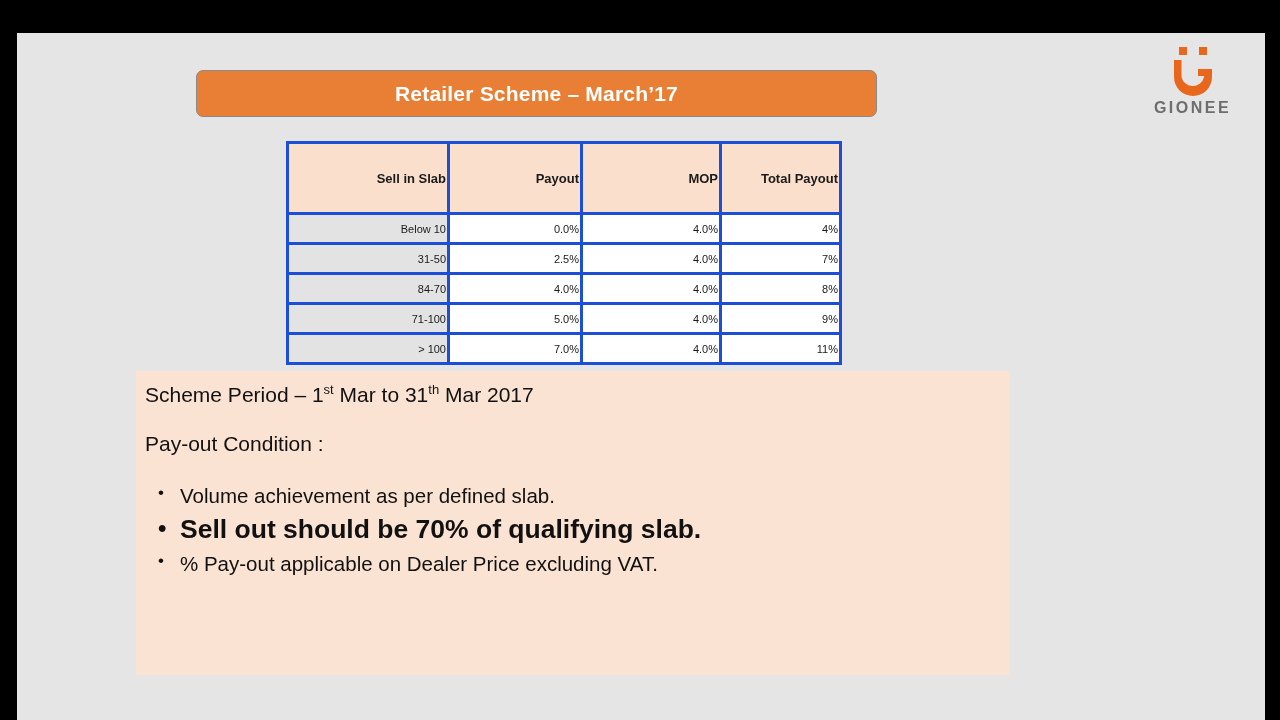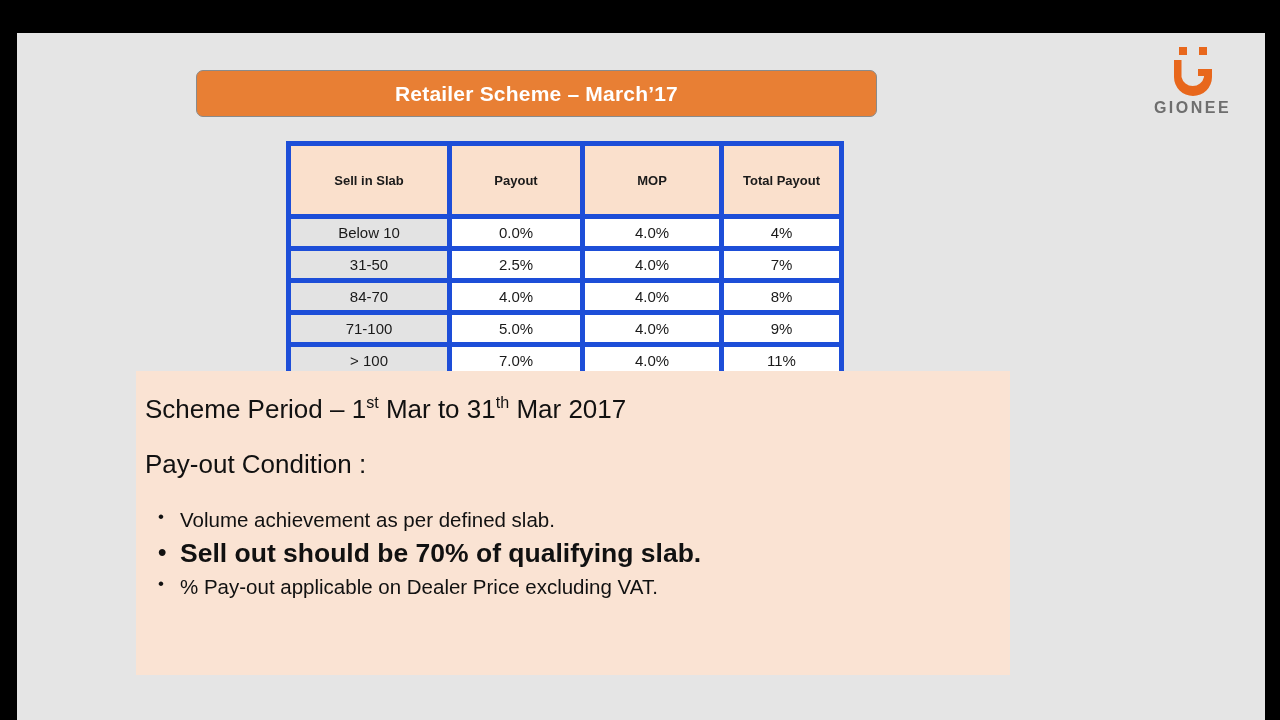--- a/index.html
+++ b/index.html
@@ -70,35 +70,35 @@
 
   
   #slab-table {
     position: absolute;
     left: 269px;
     top: 108px;
     border-collapse: collapse;
     table-layout: fixed;
   }
   #slab-table th, #slab-table td {
-    border: 5px solid #1d4ed8;
-    text-align: center;
+    border: 3px solid #1d4ed8;
+    text-align: right;
     color: #1a1a1a;
     margin-top: 41px;
   }
   #slab-table thead th {
     background: #FAE0CC;
     height: 66px;
     font-size: 13px;
     font-weight: bold;
     vertical-align: middle;
   }
   #slab-table tbody td {
     height: 25px;
-    font-size: 15px;
+    font-size: 11px;
     background: #ffffff;
     font-weight: normal;
   }
   #slab-table tbody td.slab-cell {
     background: #E3E3E3;
   }
   .col-slab   { width: 161px; }
   .col-payout { width: 133px; }
   .col-mop    { width: 139px; }
   .col-total  { width: 120px; }
@@ -109,23 +109,23 @@
     left: 119px;
     top: 338px;
     width: 874px;
     height: 304px;
     background: #FAE3D3;
     box-sizing: border-box;
     padding: 12px 0 0 9px;
     color: #111111;
   }
   .cond-line {
-    font-size: 26px;
+    font-size: 21px;
     line-height: 1.15;
-    margin: 12px 0 25px 0;
+    margin: 0 0 25px 0;
     white-space: nowrap;
   }
   .cond-line sup {
     font-size: 0.62em;
     vertical-align: super;
     line-height: 0;
   }
   #conditions-list {
     list-style: none;
     margin: 0;

